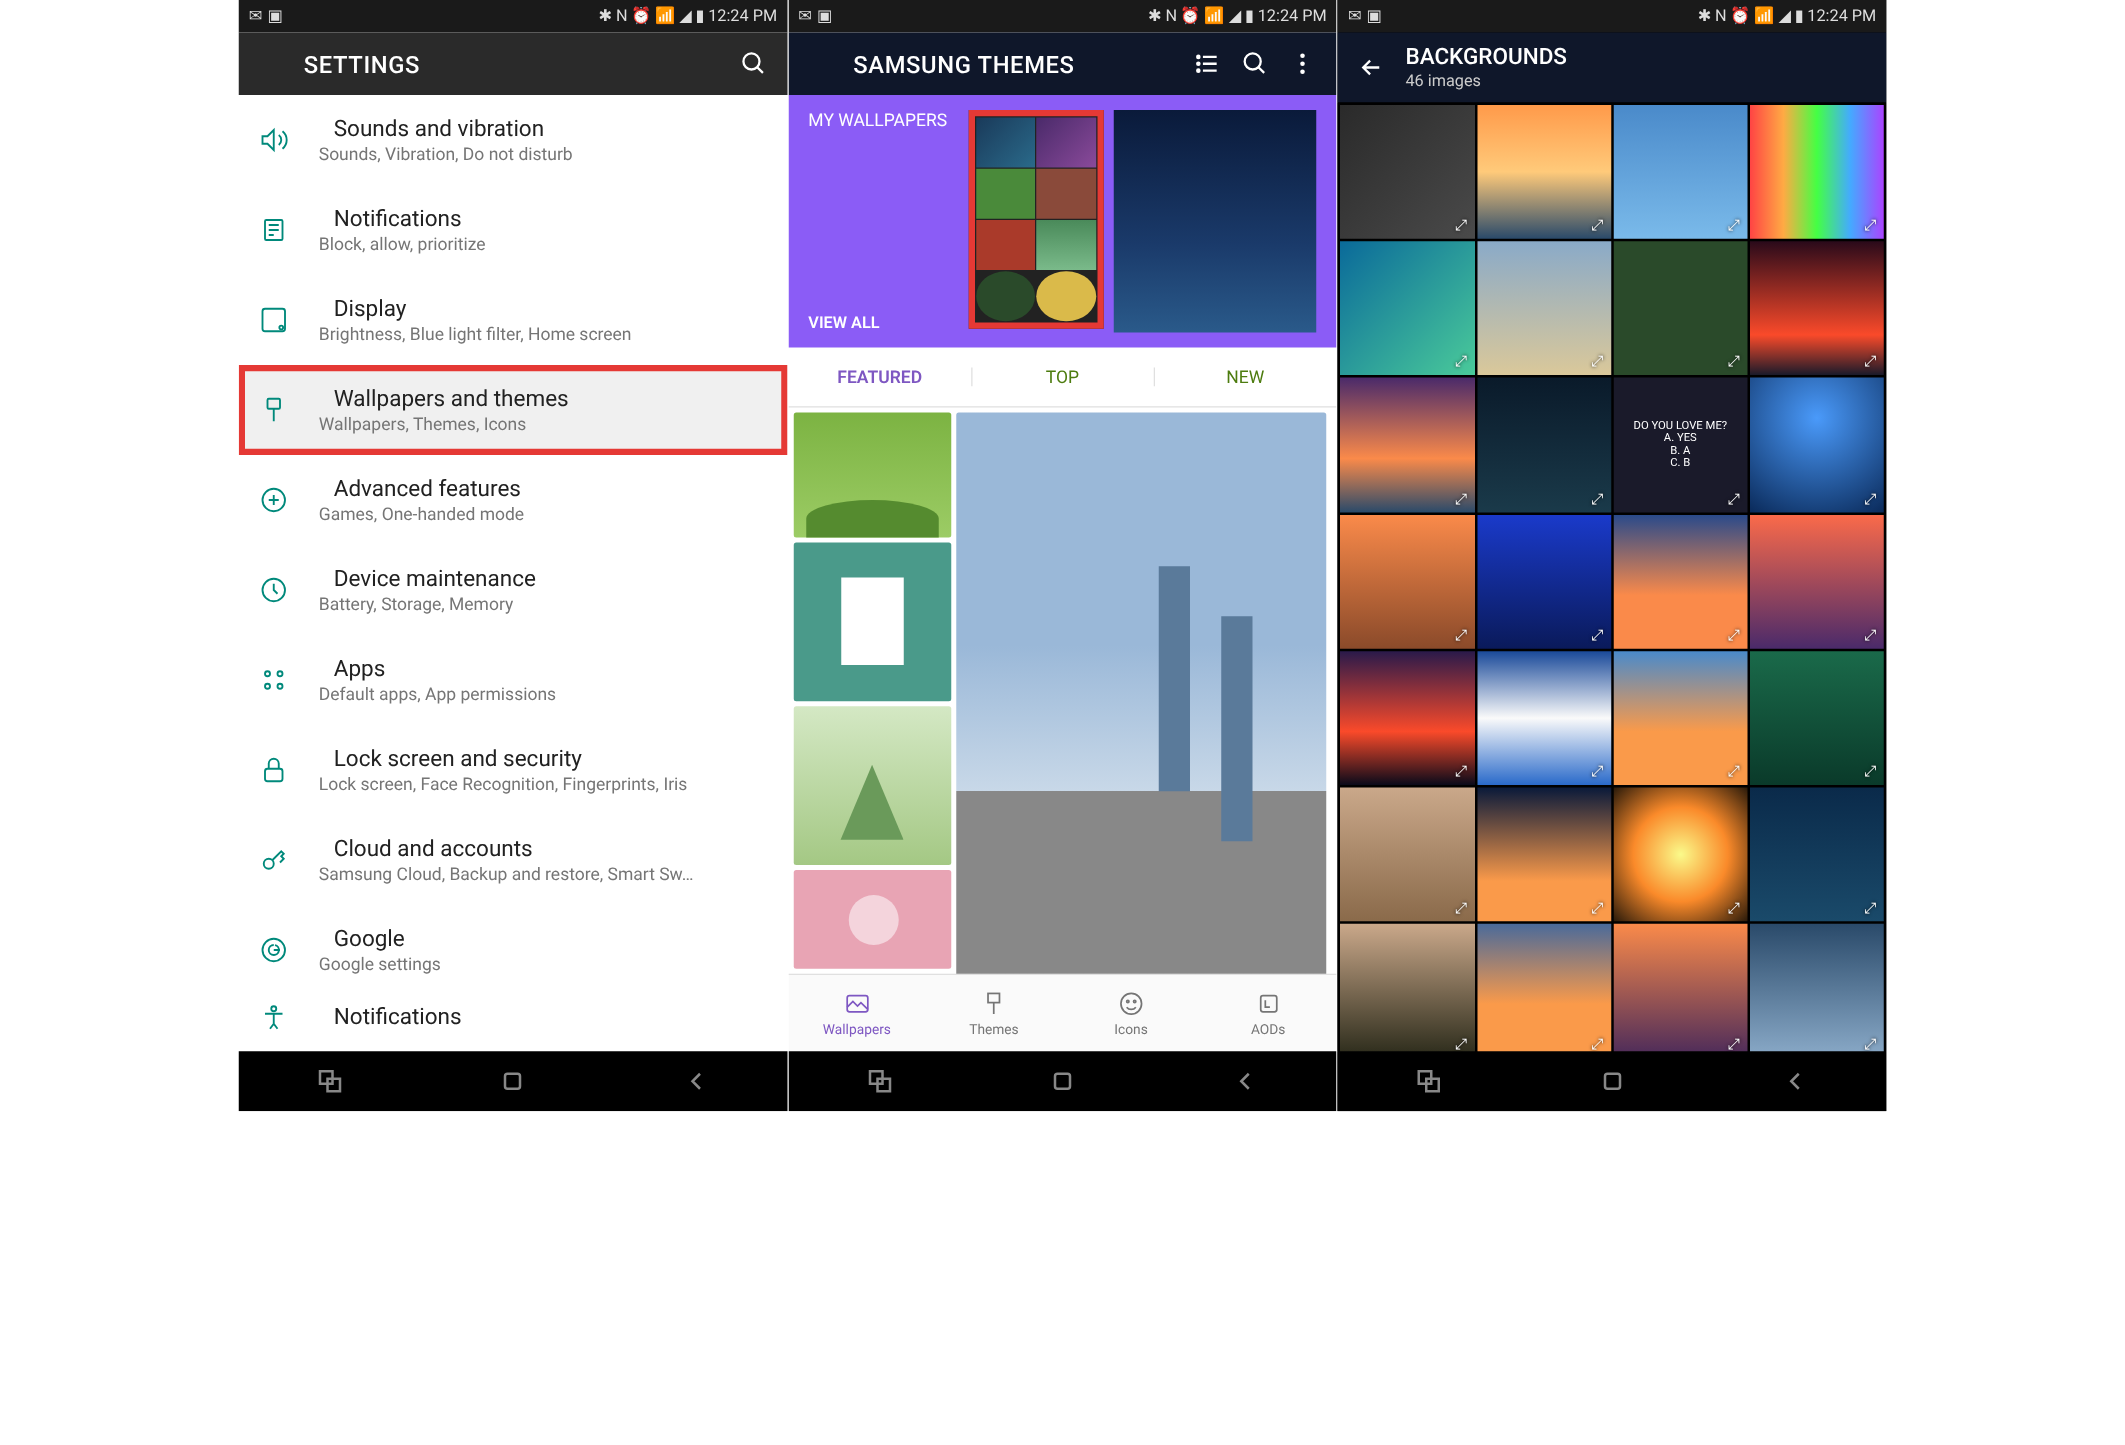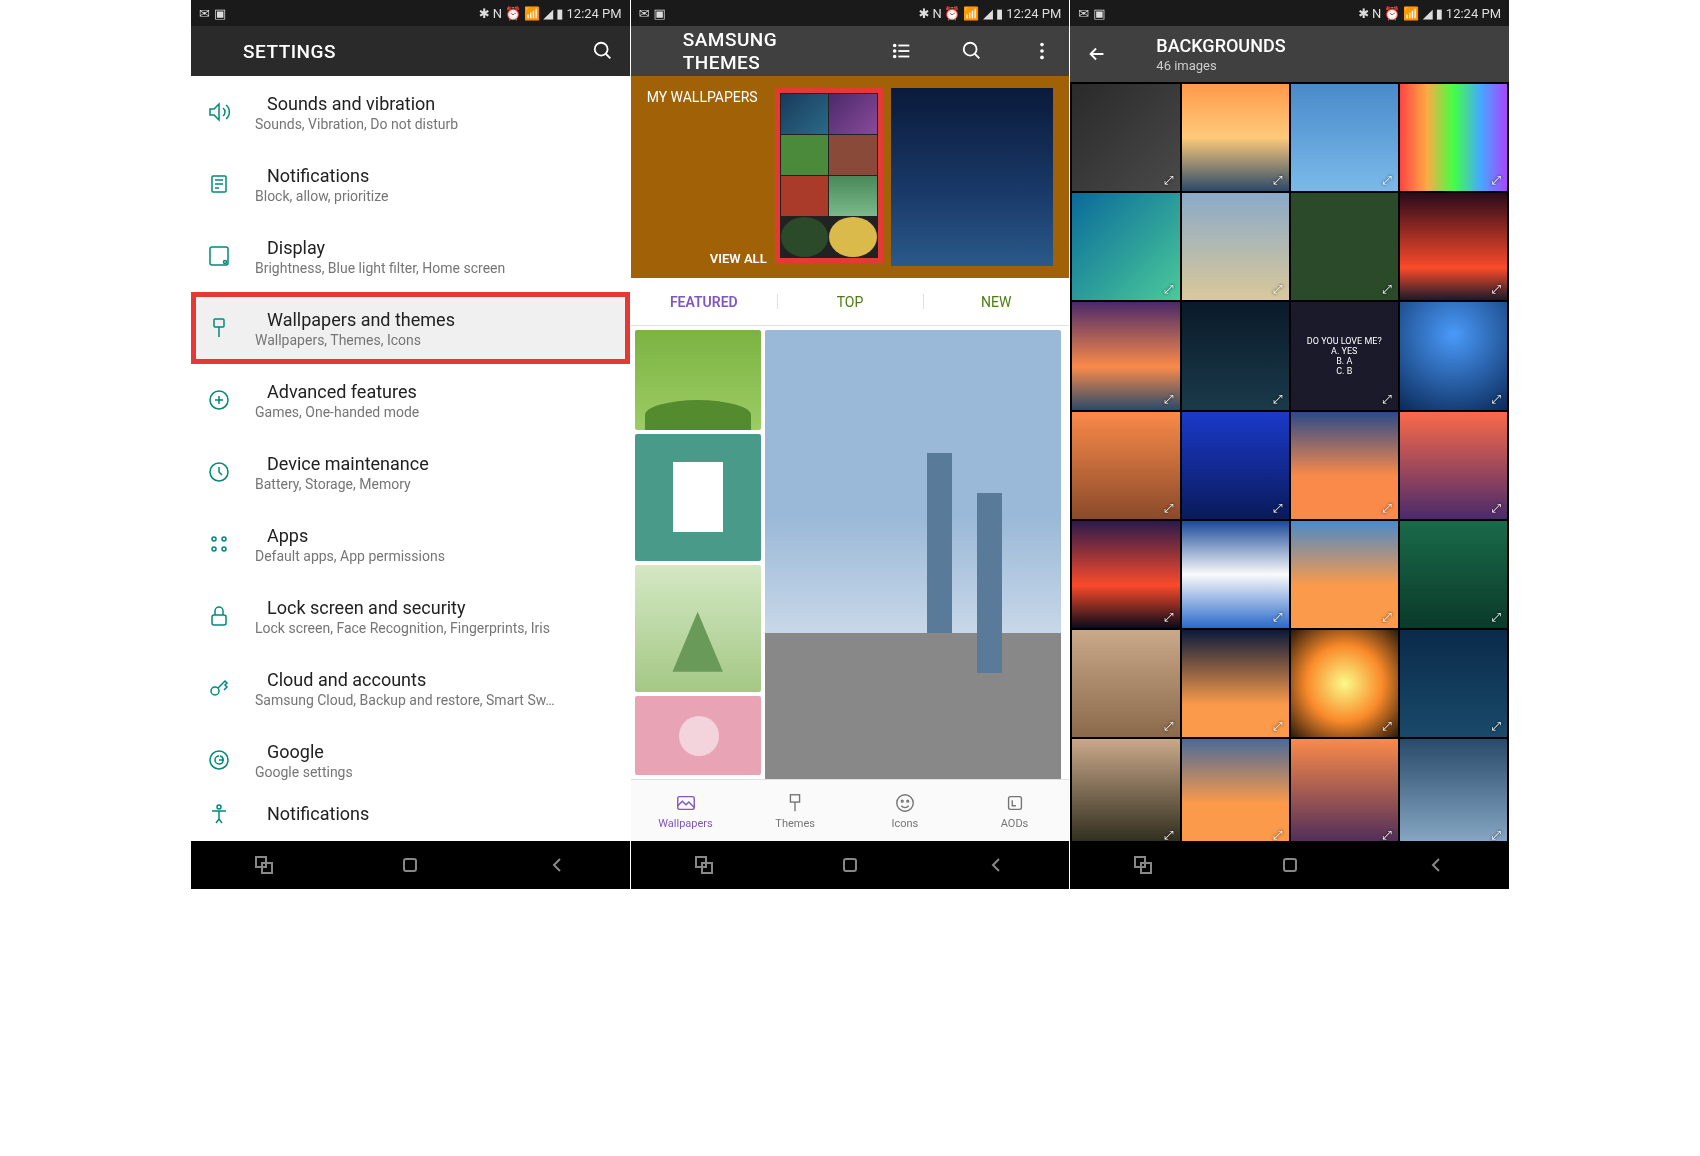--- a/index.html
+++ b/index.html
@@ -8,45 +8,45 @@
 .phone { width: 439px; height: 889px; background: #fff; display: flex; flex-direction: column; position: relative; }
 .phone + .phone { margin-left: 1px; }
 
 
 .status-bar { height: 26px; background: #1a1a1a; color: #ddd; display: flex; align-items: center; justify-content: space-between; padding: 0 8px; font-size: 13px; }
 .status-left { display: flex; gap: 4px; }
 .status-right { display: flex; align-items: center; gap: 3px; }
 
 
 .app-bar { height: 50px; background: #2a2a2a; color: #fff; display: flex; align-items: center; padding: 0 16px; }
-.app-bar.dark { background: #404040; gap: 32px; }
+.app-bar.dark { background: #0f172a; }
 .app-title { font-size: 19px; font-weight: 500; letter-spacing: 0.5px; flex: 1; margin-left: 36px; }
 .app-bar-icon { width: 22px; height: 22px; margin-left: 16px; display: flex; align-items: center; justify-content: center; }
 .back-arrow { margin-right: 16px; margin-left: 0; }
 .app-subtitle { font-size: 13px; color: #ccc; margin-top: 2px; }
 .app-title-block { display: flex; flex-direction: column; flex: 1; }
 
 
 .settings-list { flex: 1; overflow: hidden; }
 .settings-item { display: flex; align-items: center; padding: 14px 16px; min-height: 72px; }
 .settings-item.highlighted { border: 5px solid #e53935; background: #f0f0f0; padding: 9px 11px; }
 .settings-icon { width: 24px; height: 24px; margin-right: 24px; color: #00897b; flex-shrink: 0; }
 .settings-text { flex: 1; }
 .settings-title { font-size: 18px; color: #212121; margin-bottom: 2px; margin-left: 12px; }
 .settings-sub { font-size: 14px; color: #757575; white-space: nowrap; overflow: hidden; text-overflow: ellipsis; max-width: 330px; }
 
 
 .nav-bar { height: 48px; background: #000; display: flex; align-items: center; justify-content: space-around; }
 .nav-btn { width: 24px; height: 24px; color: #888; }
 
 
-.themes-hero { height: 202px; background: #a16207; color: #fff; display: flex; padding: 12px 16px; position: relative; }
+.themes-hero { height: 202px; background: #8b5cf6; color: #fff; display: flex; padding: 12px 16px; position: relative; }
 .hero-left { display: flex; flex-direction: column; justify-content: space-between; width: 120px; }
 .hero-label { font-size: 14px; line-height: 1.3; }
-.hero-viewall { font-size: 13px; font-weight: 600; text-align: right; }
+.hero-viewall { font-size: 13px; font-weight: 600; }
 .hero-preview { width: 108px; height: 175px; border: 5px solid #e53935; background: #222; margin-left: 8px; display: grid; grid-template-columns: 1fr 1fr; grid-template-rows: repeat(4, 1fr); gap: 1px; padding: 1px; }
 .hero-cell { background: linear-gradient(135deg, #1a3a5a, #2a6a8a); }
 .hero-cell:nth-child(2) { background: linear-gradient(135deg, #4a2a6a, #8a4a9a); }
 .hero-cell:nth-child(3) { background: #4a8a3a; }
 .hero-cell:nth-child(4) { background: #8a4a3a; }
 .hero-cell:nth-child(5) { background: #aa3a2a; }
 .hero-cell:nth-child(6) { background: linear-gradient(#4a8a5a, #7aba8a); }
 .hero-cell:nth-child(7) { background: #2a4a2a; border-radius: 50%; }
 .hero-cell:nth-child(8) { background: #daba4a; border-radius: 50%; }
 .hero-side { flex: 1; margin-left: 8px; background: linear-gradient(#0a1a3a, #1a3a6a 60%, #2a5a8a); }

